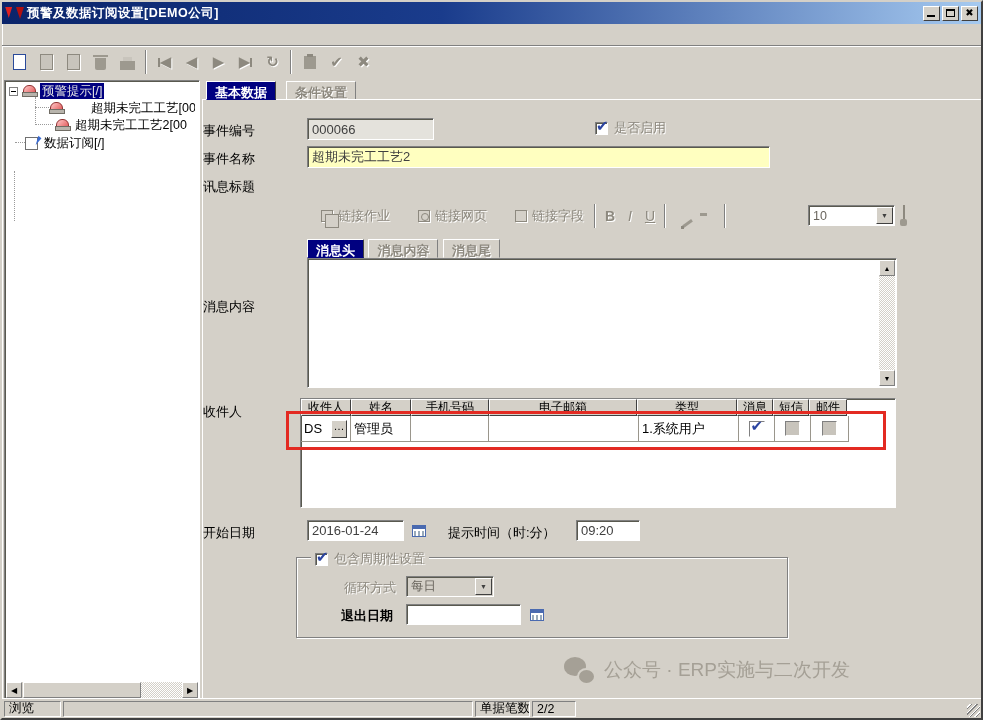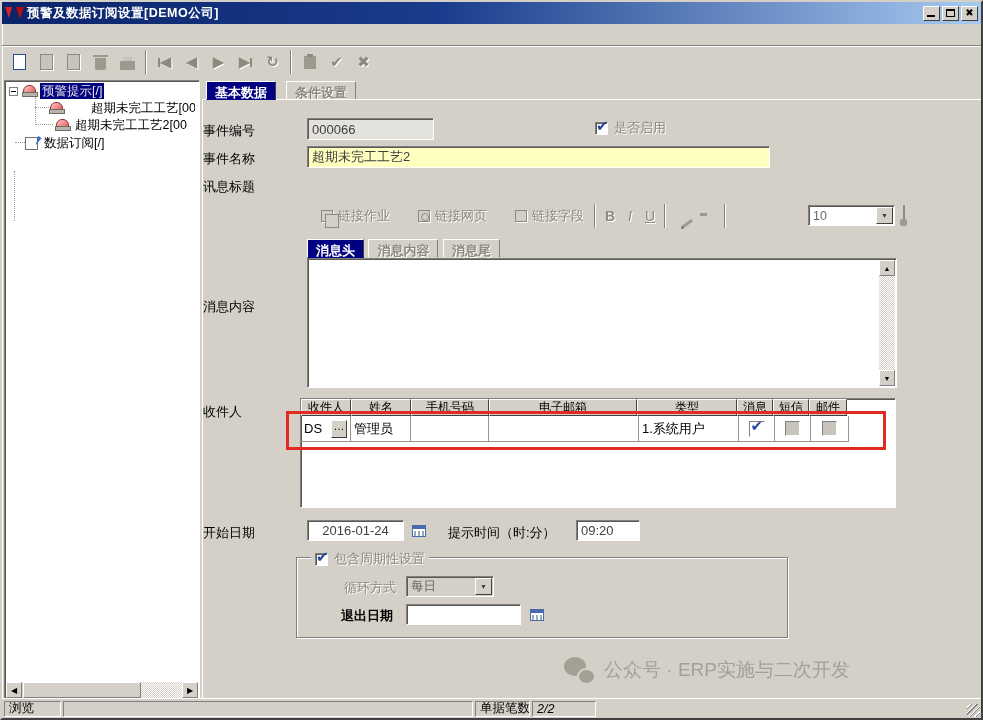--- a/index.html
+++ b/index.html
@@ -335,21 +335,21 @@
             <span class="cb-flat"></span>
           </span>
         <span class="gc" style="width:38px;justify-content:center;">
             <span class="cb-flat"></span>
           </span>
       </div>
     </div>
     <div class="red-annot" style="left:83px;top:311px;width:600px;height:39px;"></div>
 
     <div class="flabel" style="left:0;top:424px;">开始日期</div>
-    <input class="field" style="left: 104px; top: 420px; width: 97px; height: 21px; text-align: center;" value="2016-01-24">
+    <input class="field" style="left: 104px; top: 420px; width: 97px; height: 21px;" value="2016-01-24">
     <span class="calbtn" style="left:205px;top:421px;">
         <span class="calico"></span>
       </span>
     <span style="position:absolute;left:245px;top:424px;font-size:13px;">提示时间（时:分）</span>
     <input class="field" style="left: 373px; top: 420px; width: 64px; height: 21px;" value="09:20">
 
     <div class="groupbox" style="left:93px;top:457px;width:492px;height:81px;">
       <div class="gb-legend">
         <span class="cb">
             <span class="tick">✔</span>
@@ -374,17 +374,17 @@
 
   <div class="watermark">
     <span class="wm-bubble"></span>
     <span>公众号 · ERP实施与二次开发</span>
   </div>
 
   <div class="statusbar">
     <span class="spanel" style="width:57px;">浏览</span>
     <span class="spanel" style="width:410px;"></span>
     <span class="spanel" style="width:55px;">单据笔数</span>
-    <span class="spanel" style="width:64px;font-style:italic;">2/2</span>
+    <span class="spanel" style="width:44px;">2/2</span>
     <span class="grip"></span>
   </div>
 
 </div>
 
 </body></html>

